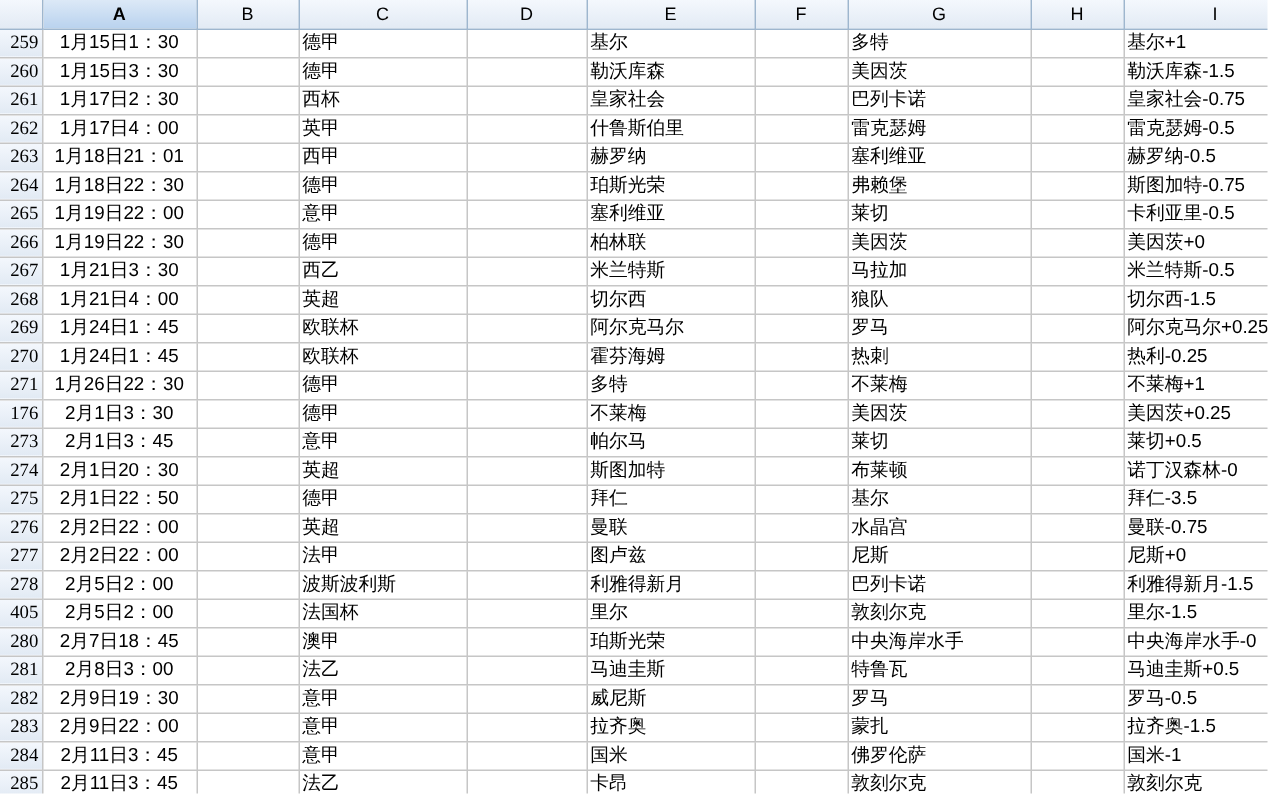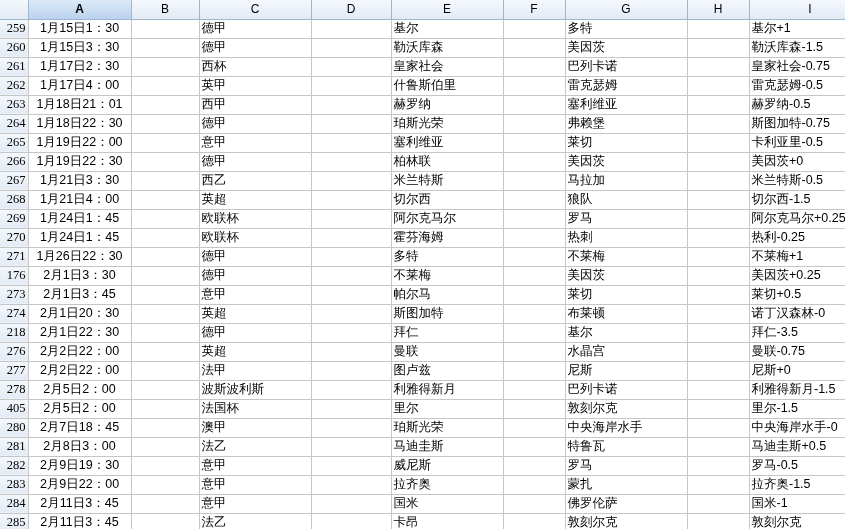--- a/index.html
+++ b/index.html
@@ -303,22 +303,22 @@
           <td class=""></td>
           <td class="cell-c">英超</td>
           <td class=""></td>
           <td class="cell-e">斯图加特</td>
           <td class=""></td>
           <td class="cell-g">布莱顿</td>
           <td class=""></td>
           <td class="cell-i">诺丁汉森林-0</td>
         </tr>
         <tr>
-          <td class="rowhead">218</td>
-          <td class="cell-a">2月1日22：30</td>
+          <td class="rowhead">275</td>
+          <td class="cell-a">2月1日22：50</td>
           <td class=""></td>
           <td class="cell-c">德甲</td>
           <td class=""></td>
           <td class="cell-e">拜仁</td>
           <td class=""></td>
           <td class="cell-g">基尔</td>
           <td class=""></td>
           <td class="cell-i">拜仁-3.5</td>
         </tr>
         <tr>

